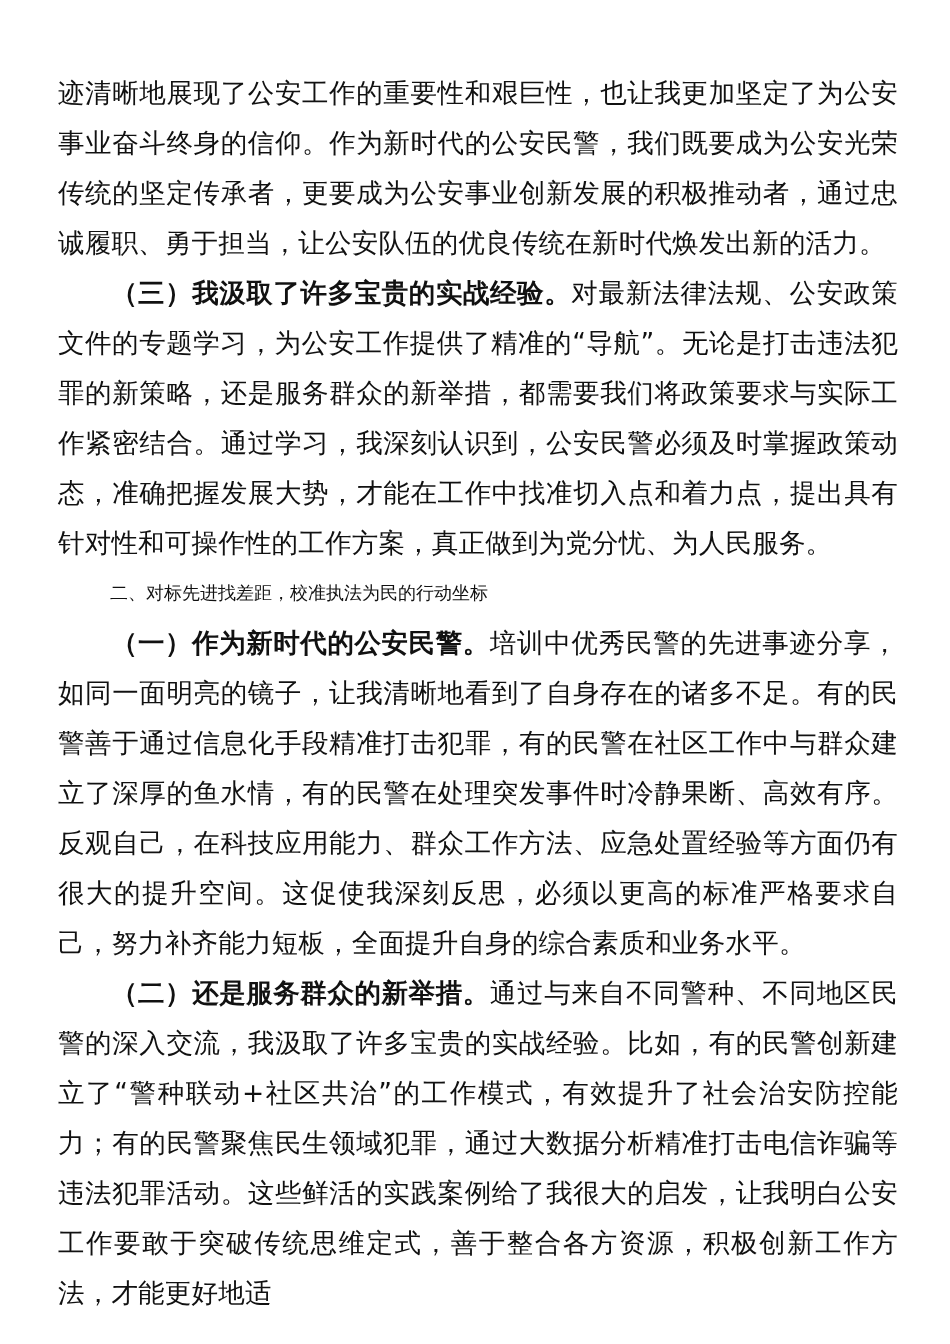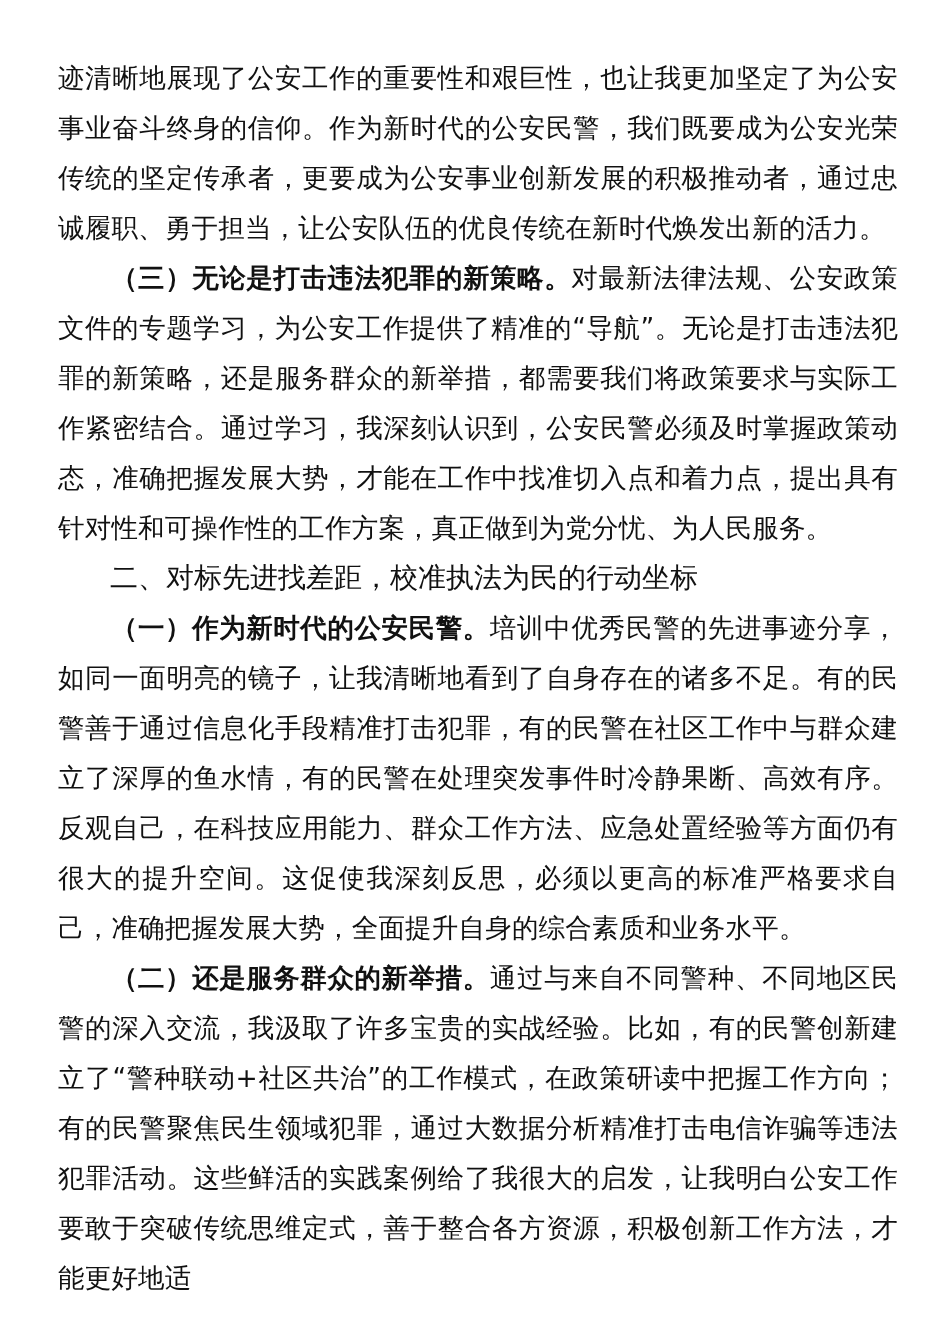--- a/index.html
+++ b/index.html
@@ -11,62 +11,62 @@
       width: 950px;
       height: 1344px;
       overflow: hidden;
       position: relative;
       font-family: "DejaVu Sans", "Liberation Sans", sans-serif;
       color: #111111;
     }
     .page {
       position: absolute;
       left: 58px;
-      top: 53px;
+      top: 68px;
       width: 840px;
     }
     .para {
       font-size: 26.5px;
       line-height: 50px;
       margin: 0;
       text-align: justify;
       text-align-last: left;
       letter-spacing: 0.2px;
     }
     .indent {
       text-indent: 53px;
     }
     .lead {
       font-weight: bold;
       letter-spacing: 0px;
     }
     .section-head {
-      font-size: 28px;
+      font-size: 18px;
       line-height: 50px;
       margin: 0;
       text-indent: 52px;
       color: #111111;
     }
   </style>
 </head>
 <body>
 
 <div class="page">
 
   <p class="para">
     <span>迹清晰地展现了公安工作的重要性和艰巨性，也让我更加坚定了为公安事业奋斗终身的信仰。作为新时代的公安民警，我们既要成为公安光荣传统的坚定传承者，更要成为公安事业创新发展的积极推动者，通过忠诚履职、勇于担当，让公安队伍的优良传统在新时代焕发出新的活力。</span>
   </p>
 
   <p class="para indent">
-    <span class="lead">（三）无论是打击违法犯罪的新策略。</span><span>对最新法律法规、公安政策文件的专题学习，为公安工作提供了精准的“导航”。无论是打击违法犯罪的新策略，还是服务群众的新举措，都需要我们将政策要求与实际工作紧密结合。通过学习，我深刻认识到，公安民警必须及时掌握政策动态，准确把握发展大势，才能在工作中找准切入点和着力点，提出具有针对性和可操作性的工作方案，真正做到为党分忧、为人民服务。</span>
+    <span class="lead">（三）我汲取了许多宝贵的实战经验。</span><span>对最新法律法规、公安政策文件的专题学习，为公安工作提供了精准的“导航”。无论是打击违法犯罪的新策略，还是服务群众的新举措，都需要我们将政策要求与实际工作紧密结合。通过学习，我深刻认识到，公安民警必须及时掌握政策动态，准确把握发展大势，才能在工作中找准切入点和着力点，提出具有针对性和可操作性的工作方案，真正做到为党分忧、为人民服务。</span>
   </p>
 
   <p class="section-head">二、对标先进找差距，校准执法为民的行动坐标</p>
 
   <p class="para indent">
-    <span class="lead">（一）作为新时代的公安民警。</span><span>培训中优秀民警的先进事迹分享，如同一面明亮的镜子，让我清晰地看到了自身存在的诸多不足。有的民警善于通过信息化手段精准打击犯罪，有的民警在社区工作中与群众建立了深厚的鱼水情，有的民警在处理突发事件时冷静果断、高效有序。反观自己，在科技应用能力、群众工作方法、应急处置经验等方面仍有很大的提升空间。这促使我深刻反思，必须以更高的标准严格要求自己，准确把握发展大势，全面提升自身的综合素质和业务水平。</span>
+    <span class="lead">（一）作为新时代的公安民警。</span><span>培训中优秀民警的先进事迹分享，如同一面明亮的镜子，让我清晰地看到了自身存在的诸多不足。有的民警善于通过信息化手段精准打击犯罪，有的民警在社区工作中与群众建立了深厚的鱼水情，有的民警在处理突发事件时冷静果断、高效有序。反观自己，在科技应用能力、群众工作方法、应急处置经验等方面仍有很大的提升空间。这促使我深刻反思，必须以更高的标准严格要求自己，努力补齐能力短板，全面提升自身的综合素质和业务水平。</span>
   </p>
 
   <p class="para indent">
-    <span class="lead">（二）还是服务群众的新举措。</span><span>通过与来自不同警种、不同地区民警的深入交流，我汲取了许多宝贵的实战经验。比如，有的民警创新建立了“警种联动+社区共治”的工作模式，在政策研读中把握工作方向；有的民警聚焦民生领域犯罪，通过大数据分析精准打击电信诈骗等违法犯罪活动。这些鲜活的实践案例给了我很大的启发，让我明白公安工作要敢于突破传统思维定式，善于整合各方资源，积极创新工作方法，才能更好地适</span>
+    <span class="lead">（二）还是服务群众的新举措。</span><span>通过与来自不同警种、不同地区民警的深入交流，我汲取了许多宝贵的实战经验。比如，有的民警创新建立了“警种联动+社区共治”的工作模式，有效提升了社会治安防控能力；有的民警聚焦民生领域犯罪，通过大数据分析精准打击电信诈骗等违法犯罪活动。这些鲜活的实践案例给了我很大的启发，让我明白公安工作要敢于突破传统思维定式，善于整合各方资源，积极创新工作方法，才能更好地适</span>
   </p>
 
 </div>
 
 </body></html>

